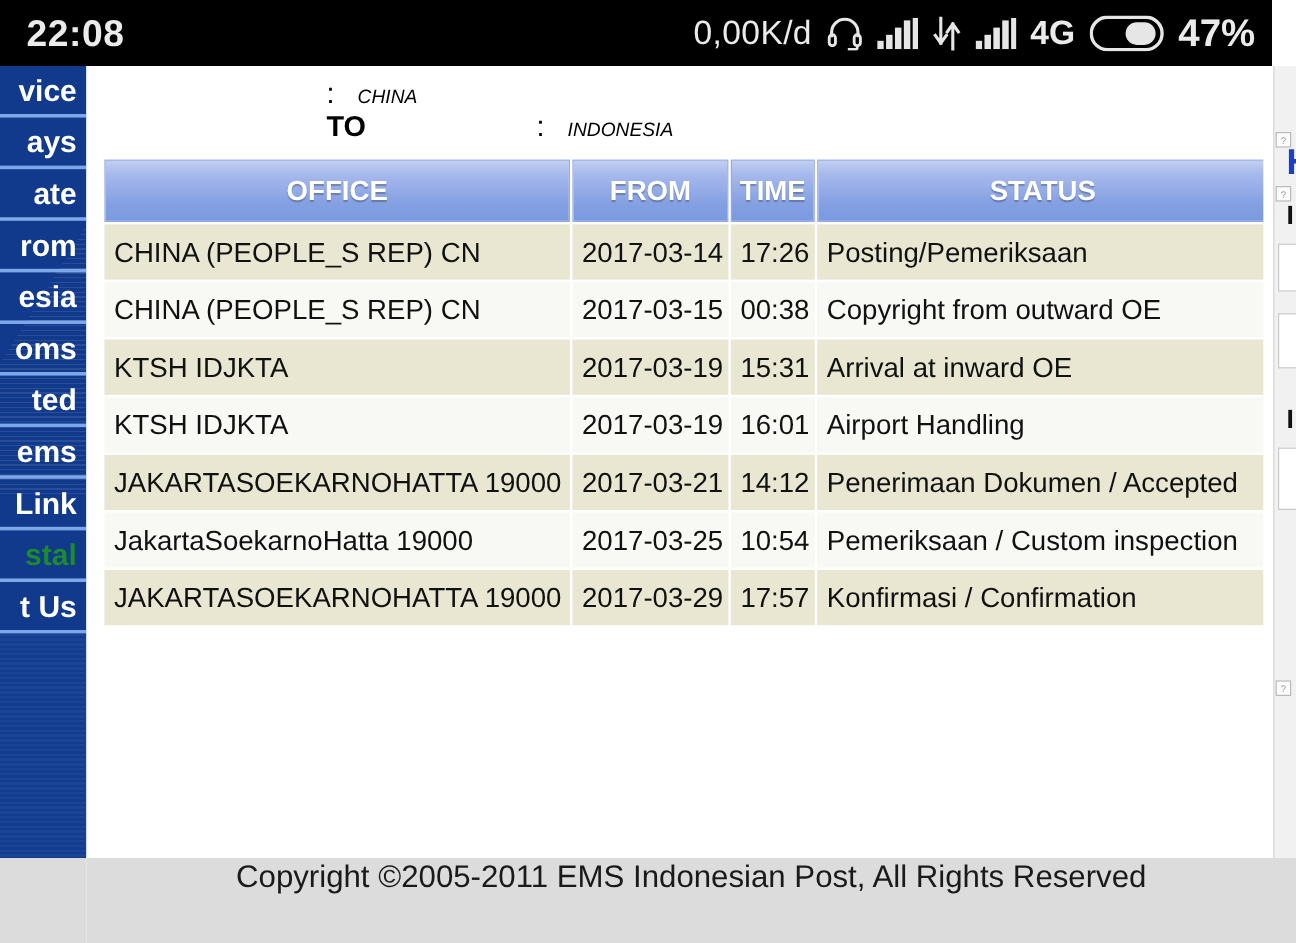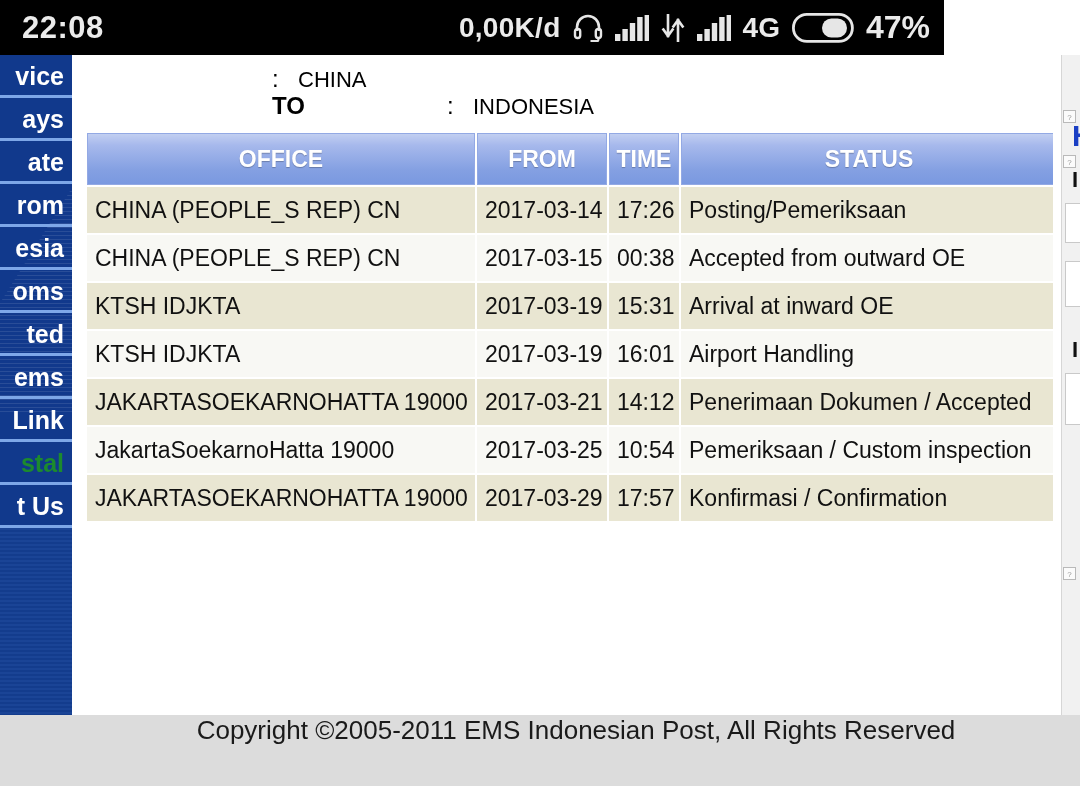--- a/index.html
+++ b/index.html
@@ -7,33 +7,33 @@
     width: 1080px; height: 786px;
     background: #ffffff;
     font-family: "Liberation Sans", sans-serif;
     overflow: hidden;
   }
 
   #screen { position: relative; width: 1080px; height: 786px; background:#fff; }
 
   
   #statusbar {
-    position: absolute; left:0; top:0; width:944px; height:55px;
+    position: absolute; left:0; top:0; width:1060px; height:55px;
     background:#000; color:#e6e6e6;
     display:flex; align-items:center;
   }
   #status-clock {
     font-size:31px; font-weight:700; letter-spacing:.5px;
     margin-left:22px; color:#ebebeb;
   }
   #status-right {
     margin-left:auto; margin-right:14px;
     display:flex; align-items:center; gap:12px;
   }
-  #status-netspeed { font-size:28px; font-weight:700; color:#ebebeb; letter-spacing:.3px; }
+  #status-netspeed { font-size:28px; font-weight:400; color:#ebebeb; letter-spacing:.3px; }
   #status-gen { font-size:28px; font-weight:700; color:#ebebeb; }
   #status-battery-pct { font-size:32px; font-weight:700; color:#ebebeb; margin-left:0; }
   .sbicon { display:block; }
 
   
   #sidebar {
     position:absolute; left:0; top:55px; width:72px; height:660px;
     background:#11398c;
     overflow:hidden;
   }
@@ -65,21 +65,21 @@
   #content {
     position:absolute; left:72px; top:55px; width:981px; height:660px;
     background:#ffffff; overflow:hidden;
   }
 
   
   #route { padding:10px 0 6px 200px; }
   .route-row { display:flex; align-items:baseline; height:27px; }
   .route-label { width:175px; font-size:24px; font-weight:700; color:#000; }
   .route-colon { width:26px; font-size:24px; color:#000; }
-  .route-value { font-size:22px; color:#000; }
+  .route-value { font-size:16px; color:#000;font-style:italic; }
 
   
   #track-table {
     width:968px; margin-left:13px; margin-top:6px;
     border-collapse:separate; border-spacing:2px 2px;
     table-layout:fixed;
   }
   #track-table th {
     background:linear-gradient(to bottom,#c2cff1 0%, #a7b9ec 22%, #84a0e2 72%, #7a99e0 100%);
     color:#ffffff; font-size:23px; font-weight:700;
@@ -250,21 +250,21 @@
         <tr class="r-odd">
           <td class="c-office">CHINA (PEOPLE_S REP) CN</td>
           <td class="c-date">2017-03-14</td>
           <td class="c-time">17:26</td>
           <td class="c-status">Posting/Pemeriksaan</td>
         </tr>
         <tr class="r-even">
           <td class="c-office">CHINA (PEOPLE_S REP) CN</td>
           <td class="c-date">2017-03-15</td>
           <td class="c-time">00:38</td>
-          <td class="c-status">Accepted from outward OE</td>
+          <td class="c-status">Copyright from outward OE</td>
         </tr>
         <tr class="r-odd">
           <td class="c-office">KTSH IDJKTA</td>
           <td class="c-date">2017-03-19</td>
           <td class="c-time">15:31</td>
           <td class="c-status">Arrival at inward OE</td>
         </tr>
         <tr class="r-even">
           <td class="c-office">KTSH IDJKTA</td>
           <td class="c-date">2017-03-19</td>

